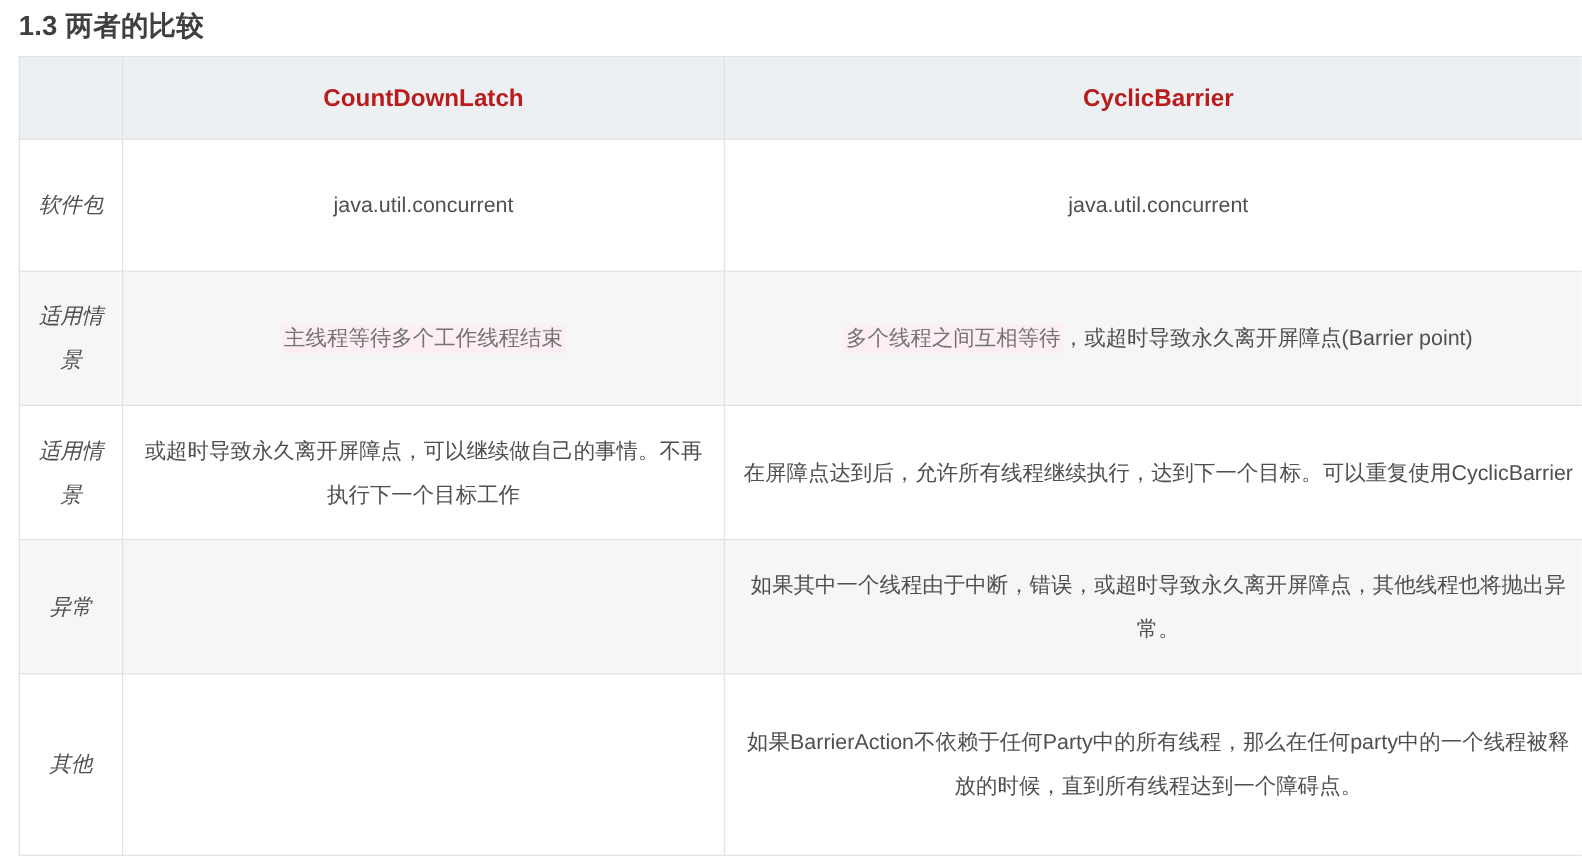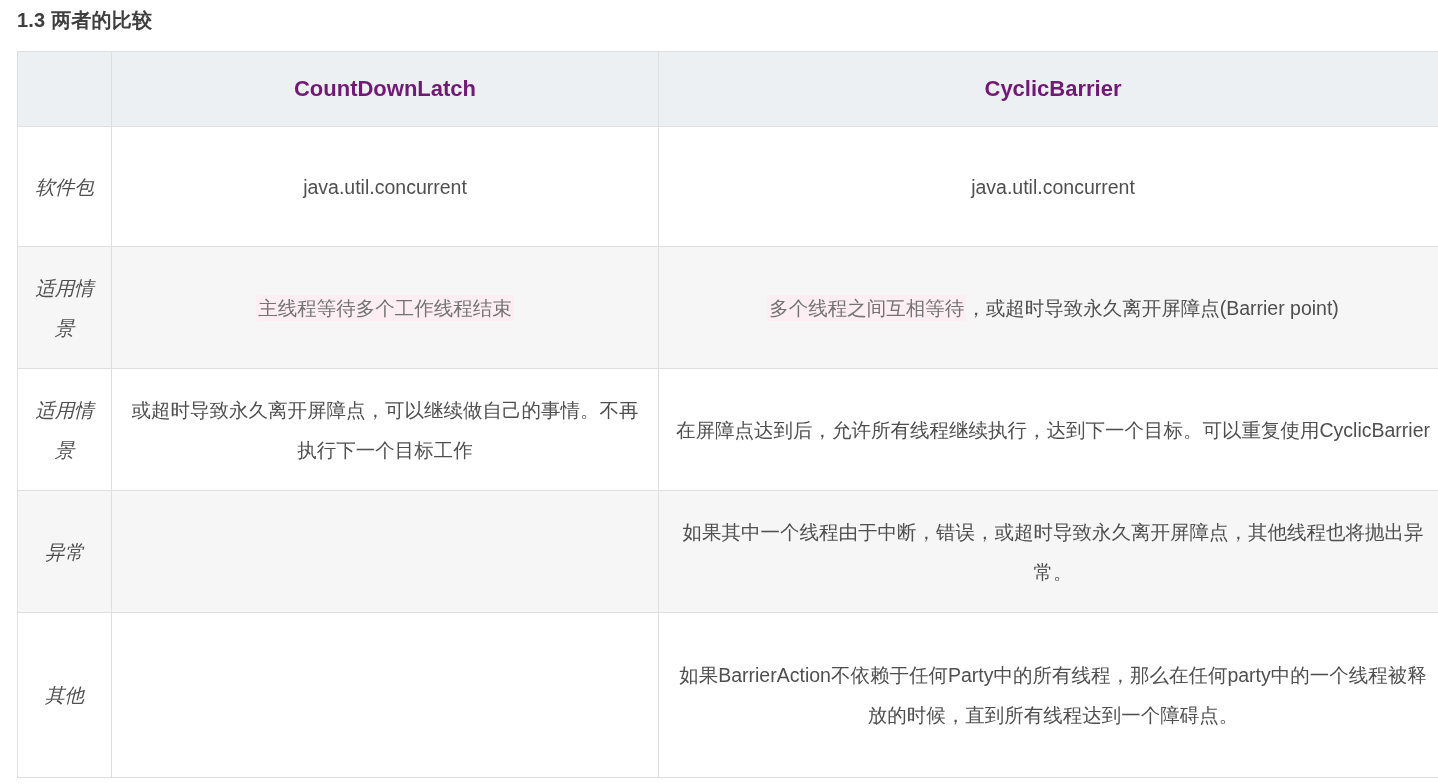--- a/index.html
+++ b/index.html
@@ -19,21 +19,21 @@
   .page-wrap {
     position: relative;
     width: 1438px;
     margin: 0;
     padding: 0;
   }
   .section-title {
     position: absolute;
     left: 17px;
     top: -14px;
-    font-size: 20px;
+    font-size: 25px;
     font-weight: bold;
     color: #3f3f3f;
     letter-spacing: 0.2px;
     white-space: nowrap;
     line-height: 34px;
   }
 
   
   .cmp-table {
     position: absolute;
@@ -58,21 +58,21 @@
     color: #4f4f4f;
     padding: 12px 14px;
     font-weight: normal;
     box-sizing: border-box;
   }
 
   .cmp-table thead th {
     background: #edf0f2;
     font-weight: bold;
     font-size: 22px;
-    color: #701a75;
+    color: #b91c1c;
     height: 75px;
     padding: 0 14px;
     line-height: 30px;
   }
   .cmp-table thead th.h-blank { background: #edf0f2; }
 
   
   .cmp-table tbody tr.striped > th,
   .cmp-table tbody tr.striped > td {
     background: #f6f6f6;

